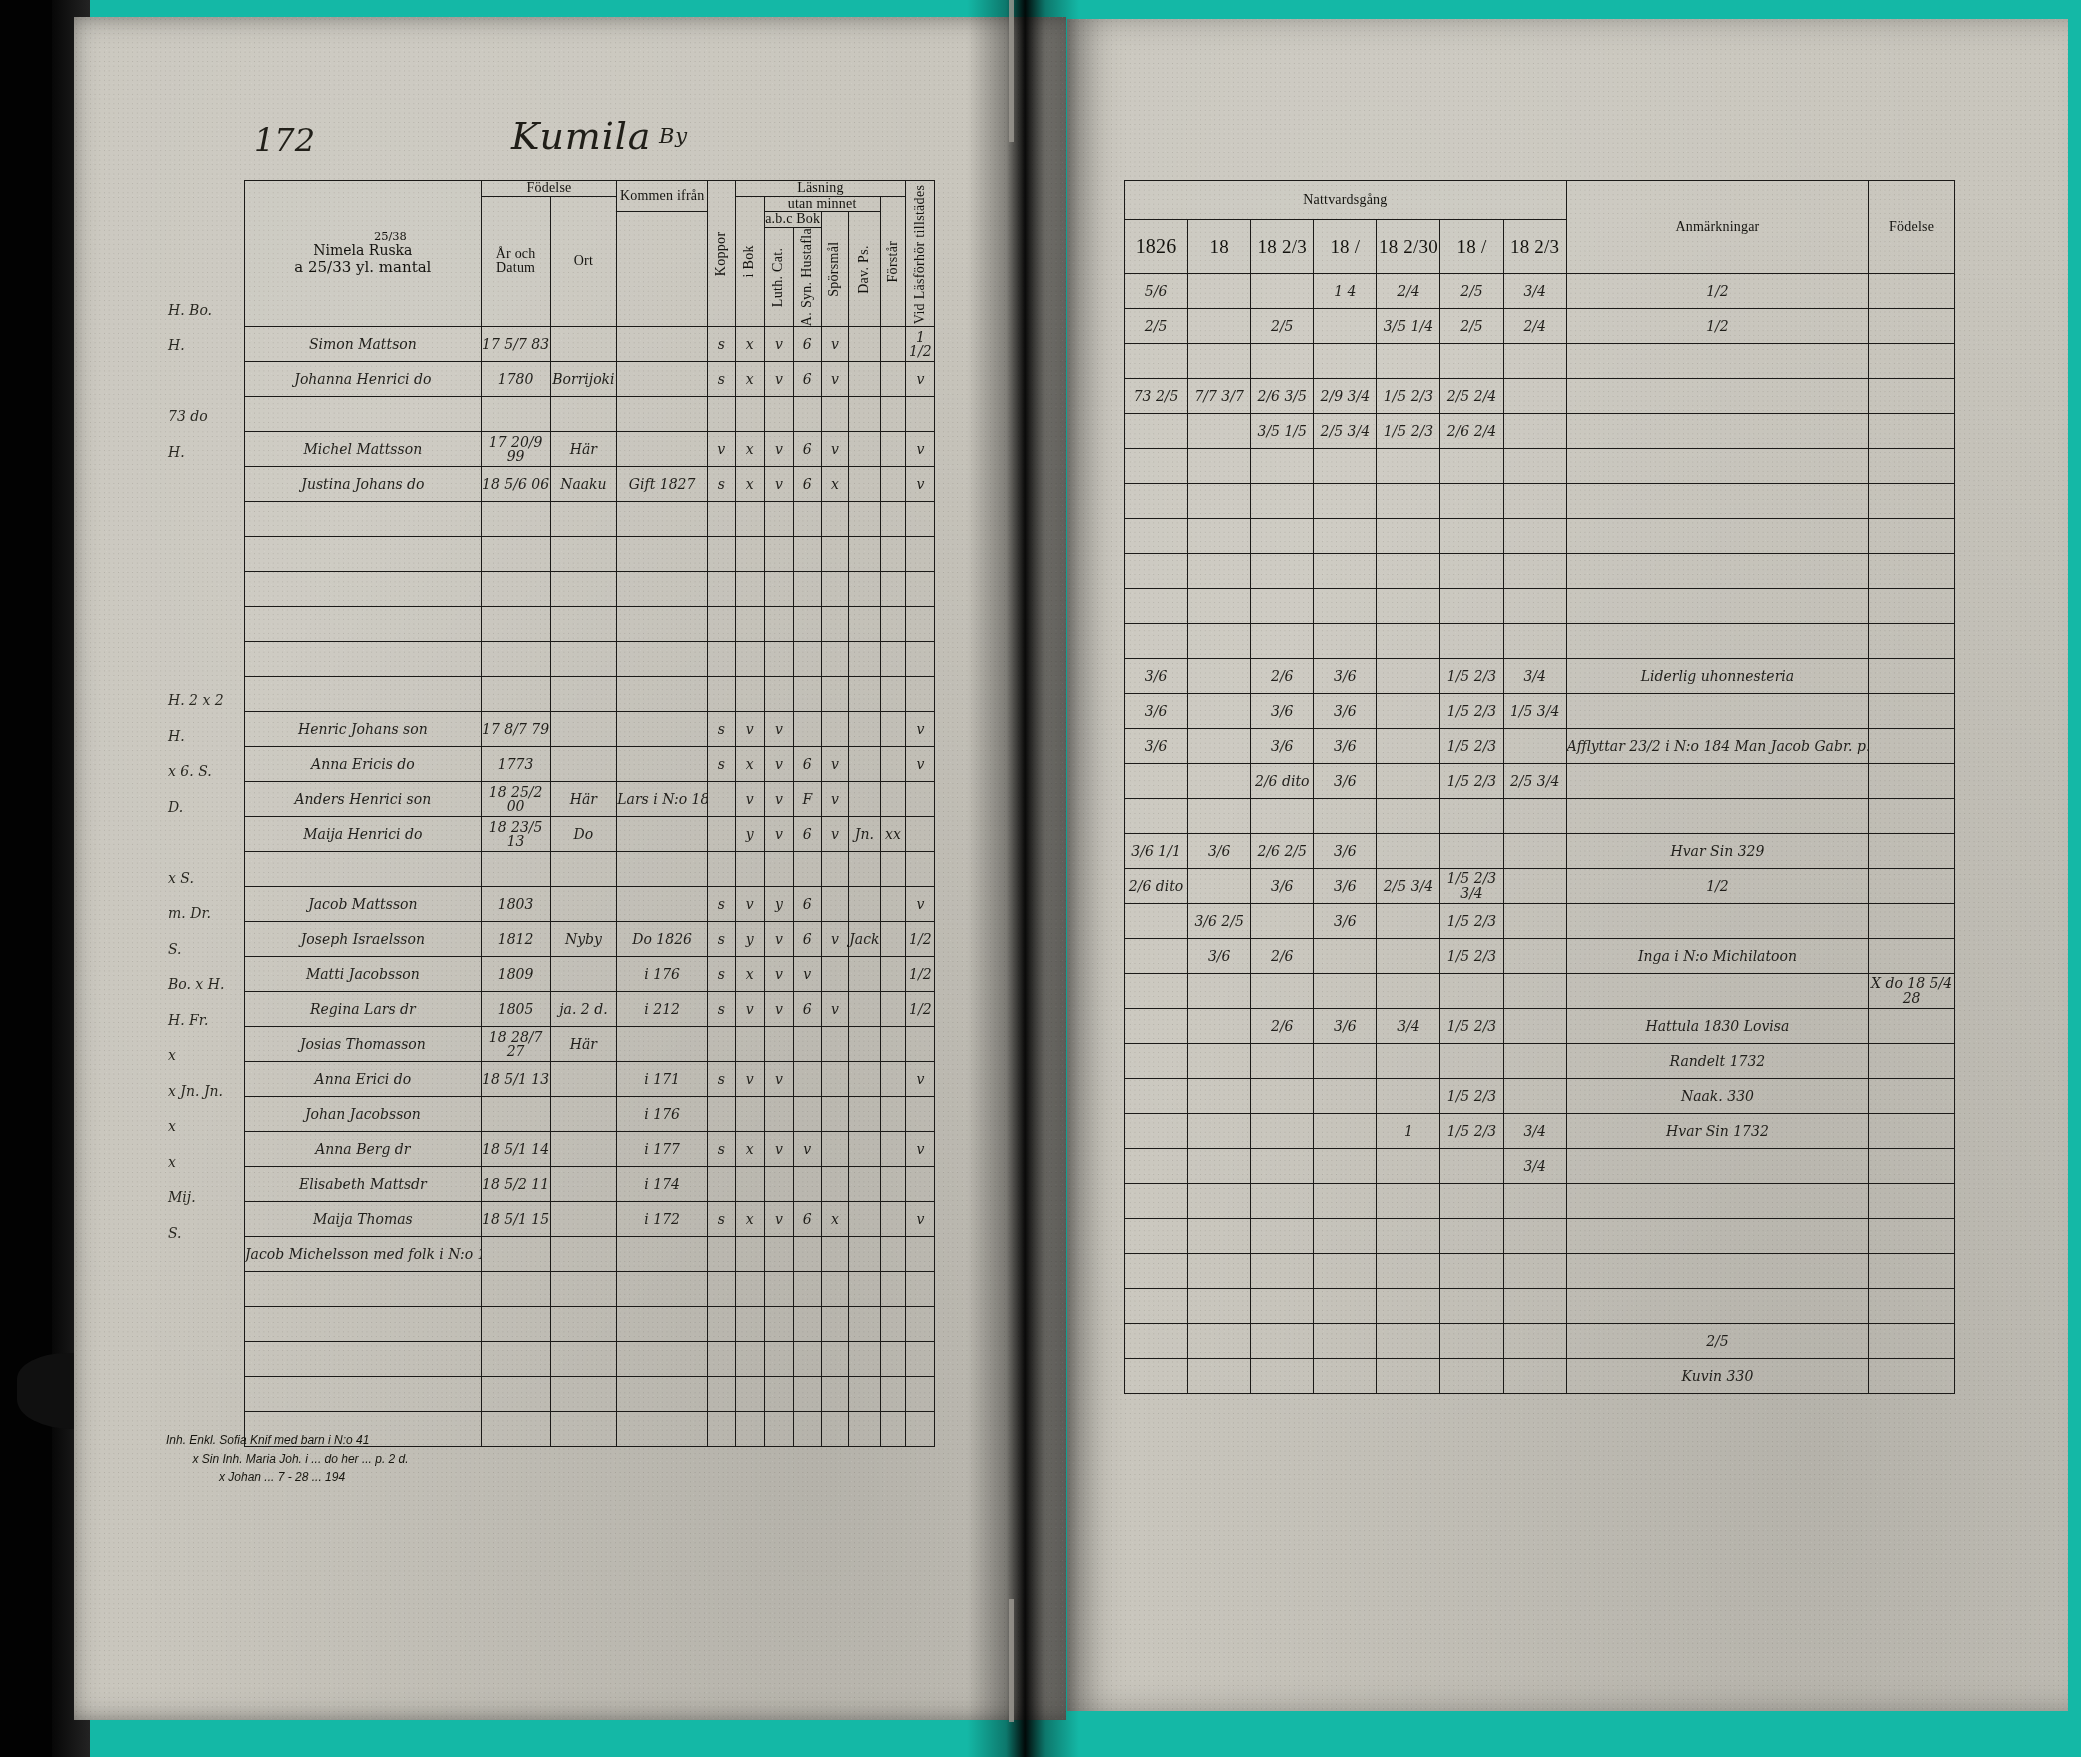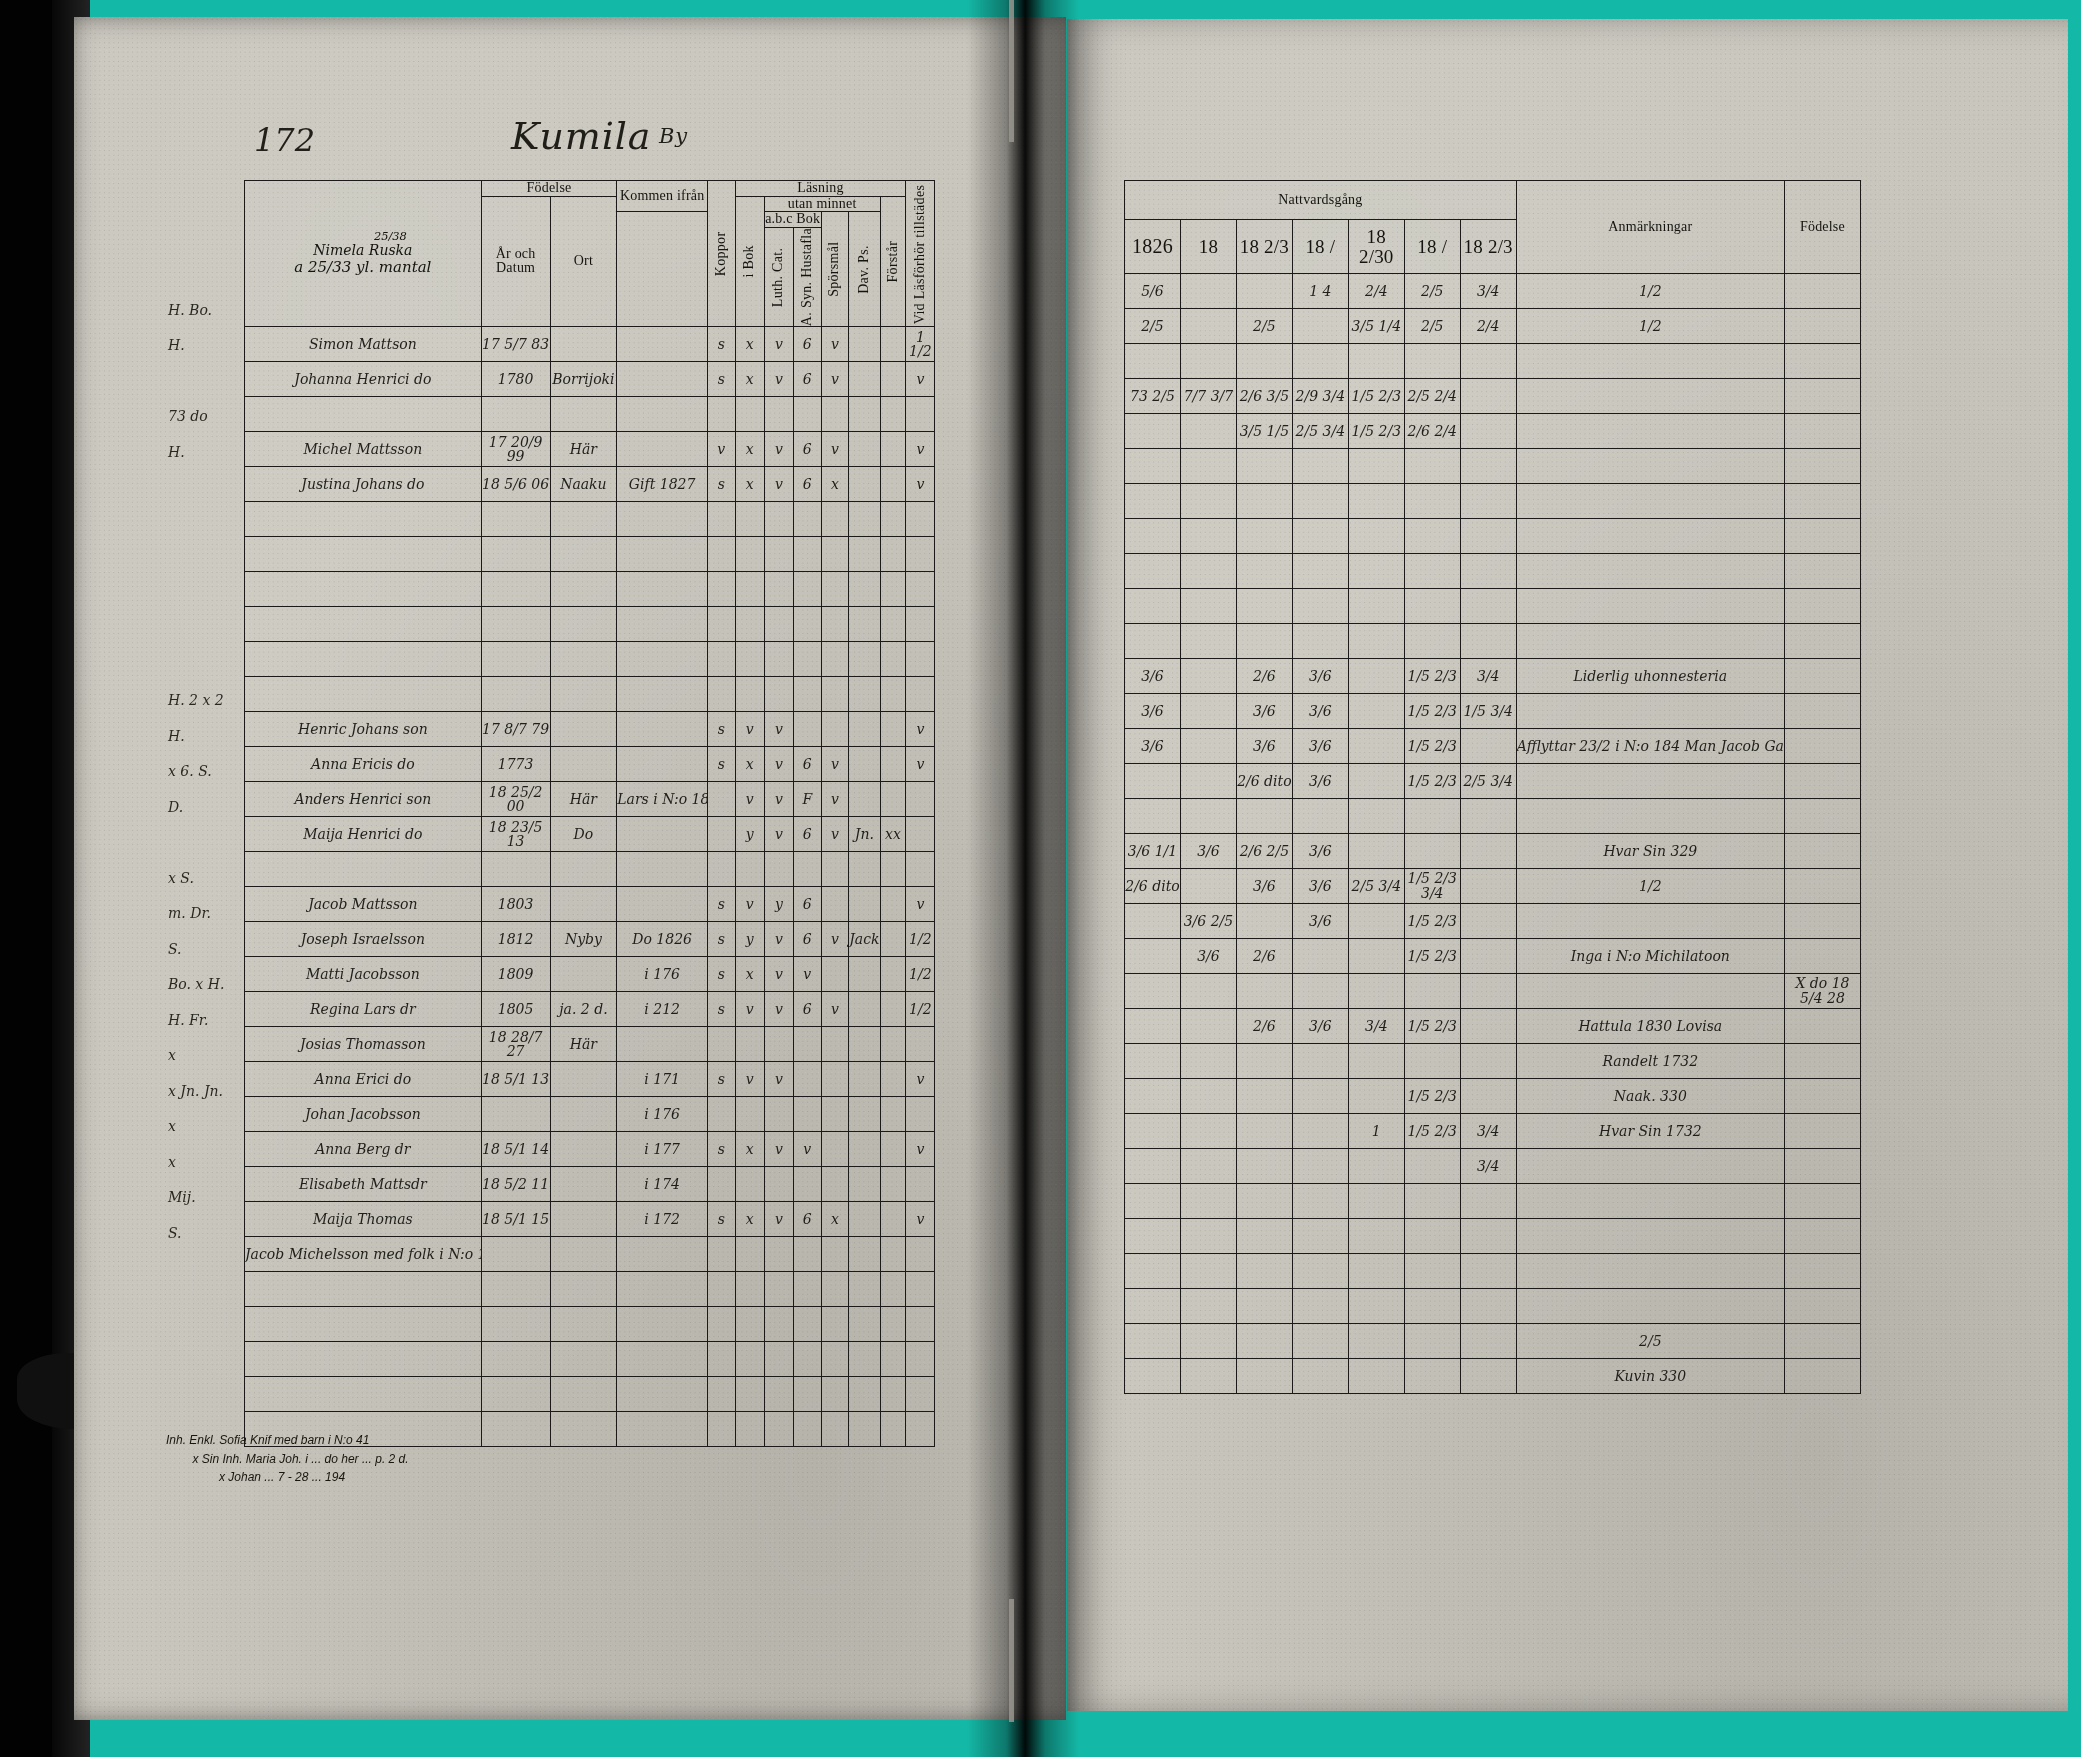--- a/index.html
+++ b/index.html
@@ -178,21 +178,20 @@
   }
   .village-title .sub {
     font-size: 21px;
     vertical-align: 5.7px;
     margin-left: 7.6px;
   }
 
   
   .roll-caption {
     font-family: "DejaVu Serif", serif;
-    font-style: italic;
     font-size: 21px;
     color: #14130d;
     text-align: left;
     padding-left: 7.6px;
     line-height: 1.1;
   }
   .roll-caption .tiny {
     font-size: 11.4px;
     display: block;
     margin-left: 55px;
@@ -781,21 +780,21 @@
       <div class="margin-note hw-ink" style="left: 168px; top: 1189px;">Mij.</div>
       <div class="margin-note hw-ink" style="left: 168px; top: 1225px;">S.</div>
     </div>
 
   <div class="footnotes" id="footnotes">
       <div>Inh. Enkl. Sofia Knif med barn i N:o 41</div>
       <div style="margin-left: 26.5px;">x Sin Inh. Maria Joh. i ... do her ... p. 2 d.</div>
       <div style="margin-left: 53px;">x Johan ... 7 - 28 ... 194</div>
     </div>
 
-  <table class="reg" id="right-table" style="left:1124px; top:180px; width:737px;">
+  <table class="reg" id="right-table" style="left:1124px; top:180px; width:831px;">
     <colgroup>
       <col style="width:53px">
         <col style="width:53px">
       <col style="width:53px">
         <col style="width:53px">
       <col style="width:53px">
         <col style="width:53px">
       <col style="width:53px">
       <col style="width:254px">
       <col style="width:72px">

